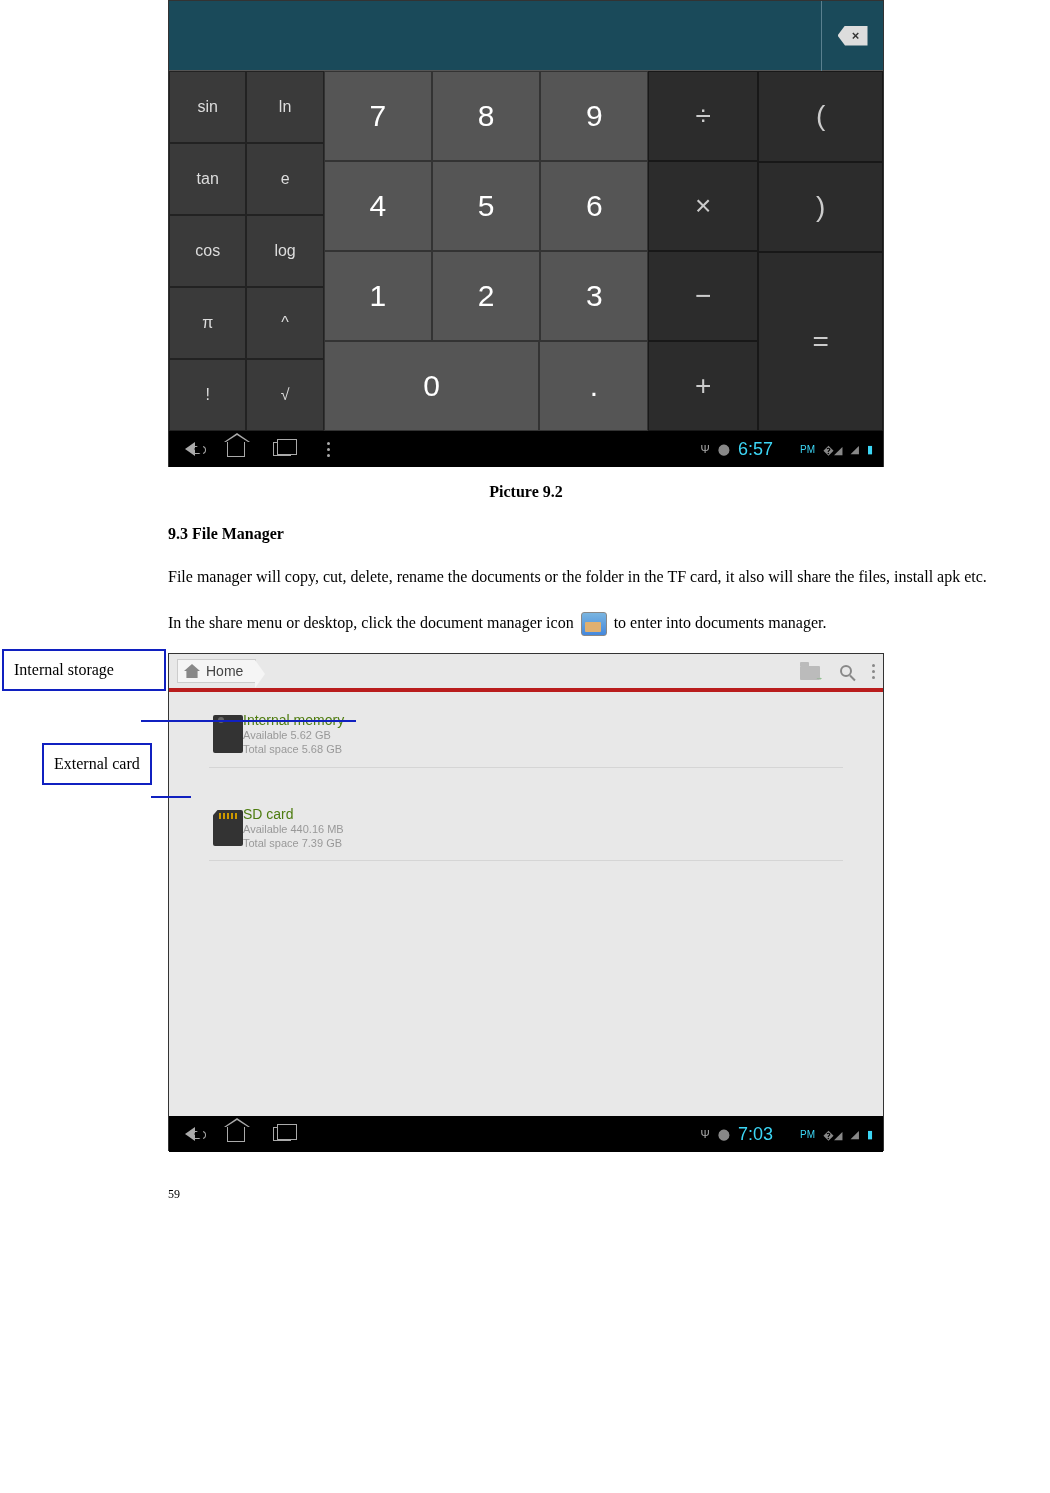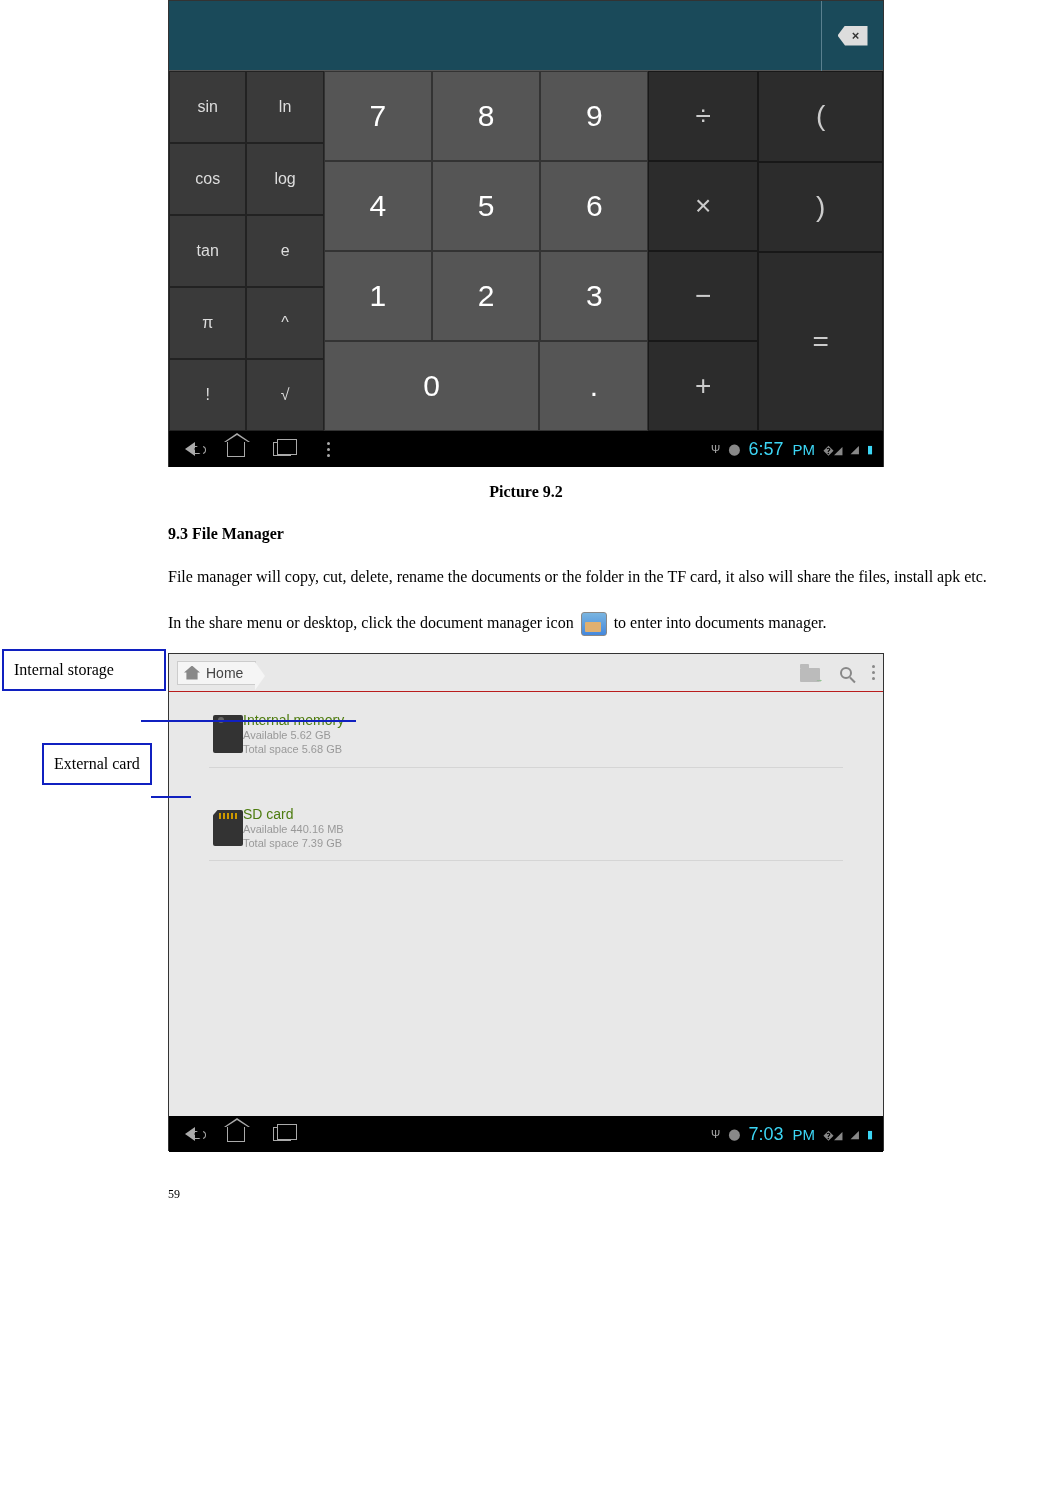--- a/index.html
+++ b/index.html
@@ -144,21 +144,21 @@
     }
     .nav-left { display: flex; gap: 24px; align-items: center; }
     .nav-icon {
       width: 22px; height: 22px;
       display: flex; align-items: center; justify-content: center;
       color: #aaa; font-family: sans-serif; font-size: 18px;
     }
     .nav-right { display: flex; align-items: center; gap: 8px; color: #4ab; font-family: sans-serif; font-size: 15px; }
     .sig-icon { color: #aaa; font-size: 11px; }
     .time { color: #3cd6f5; font-size: 18px;}
-    .pm { color: #3cd6f5; font-size: 15px; margin-left: 1px; }
+    .pm { color: #3cd6f5; font-size: 10px; margin-left: 19px; }
     .caption {
       text-align: center;
       font-weight: bold;
       margin: 16px 0 24px 0;
       width: 716px;
     }
     .section-heading {
       font-size: 16px;
       font-weight: bold;
       margin: 14px 0 18px 0;
@@ -197,21 +197,21 @@
       border: 1px solid #333;
       margin-top: 6px;
     }
     .fm-toolbar {
       height: 38px;
       background: #e8e8e8;
       display: flex;
       align-items: center;
       padding: 0 8px;
       justify-content: space-between;
-      border-bottom: 1px solid #b91c1c;
+      border-bottom: 4px solid #b91c1c;
     }
     .breadcrumb {
       display: flex;
       align-items: center;
       background: #f5f5f5;
       border: 1px solid #ccc;
       padding: 3px 12px 3px 6px;
       gap: 6px;
       position: relative;
     }
@@ -363,26 +363,26 @@
         <div class="backspace-icon">×</div>
       </div>
     </div>
     <div class="calc-keys">
       <div class="func-col">
         <div class="func-row">
             <div class="func-key">sin</div>
             <div class="func-key">ln</div>
           </div>
         <div class="func-row">
+            <div class="func-key">tan</div>
+            <div class="func-key">e</div>
+          </div>
+        <div class="func-row">
             <div class="func-key">cos</div>
             <div class="func-key">log</div>
-          </div>
-        <div class="func-row">
-            <div class="func-key">tan</div>
-            <div class="func-key">e</div>
           </div>
         <div class="func-row">
             <div class="func-key">π</div>
             <div class="func-key">^</div>
           </div>
         <div class="func-row">
             <div class="func-key">!</div>
             <div class="func-key">√</div>
           </div>
       </div>

